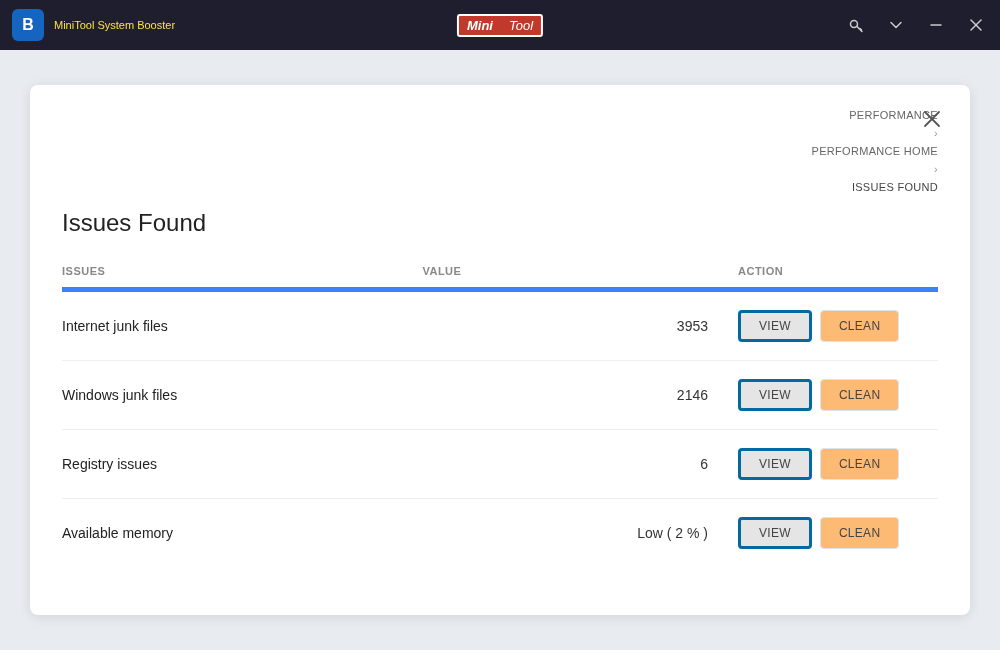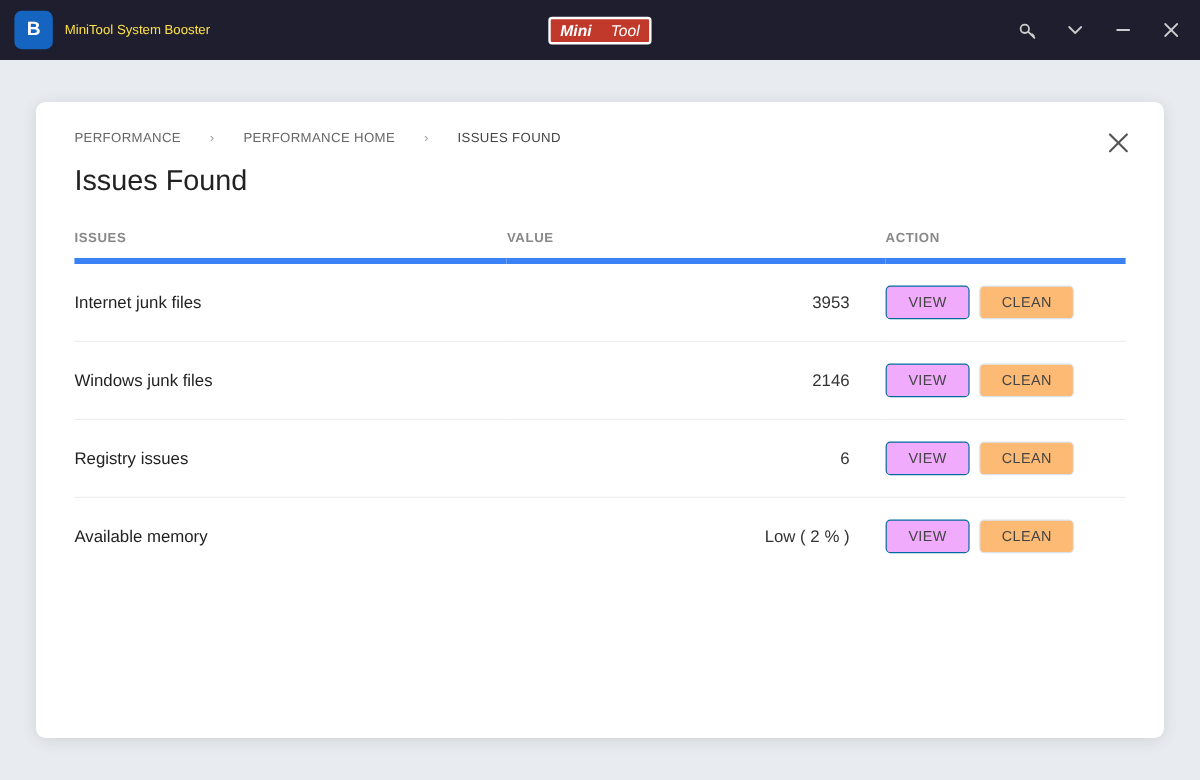--- a/index.html
+++ b/index.html
@@ -116,26 +116,27 @@
       height: 28px;
       display: flex;
       align-items: center;
       justify-content: center;
     }
 
     
     .breadcrumb {
       display: flex;
       align-items: flex-end;
-      gap: 24px;
+      gap: 6px;
       font-size: 11px;
       color: #666;
       margin-bottom: 16px;
       text-transform: uppercase;
       letter-spacing: 0.3px;
+      flex-direction: column;
     }
     .breadcrumb-sep {
       color: #999;
       font-size: 11px;
     }
     .breadcrumb-item {
       color: #666;
     }
     .breadcrumb-item.active {
       color: #444;
@@ -192,22 +193,22 @@
     }
     .td-actions {
       width: 200px;
       text-align: left;
     }
     .action-buttons {
       display: flex;
       gap: 8px;
     }
     .btn-view {
-      background: #f0abfc;
-      border: 1px solid #0369a1;
+      background: #e5e5e5;
+      border: 3px solid #0369a1;
       border-radius: 4px;
       padding: 6px 18px;
       font-size: 12px;
       color: #444;
       cursor: pointer;
       font-weight: 500;
       letter-spacing: 0.3px;
     }
     .btn-clean {
       background: #fdba74;

